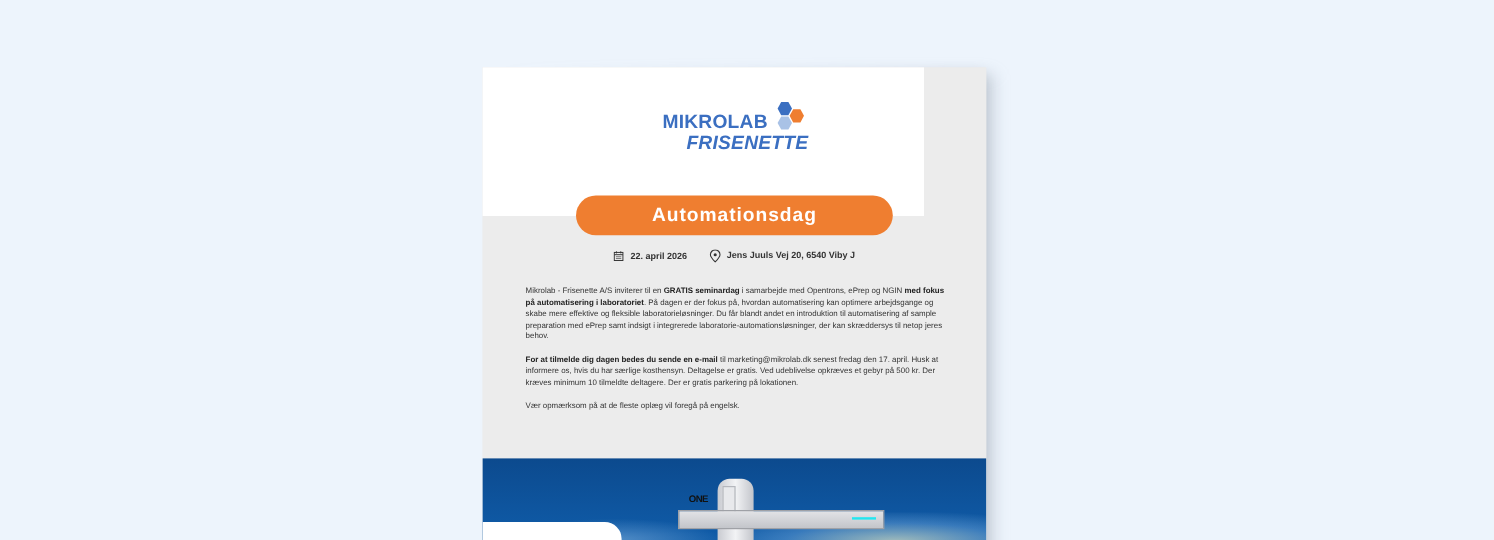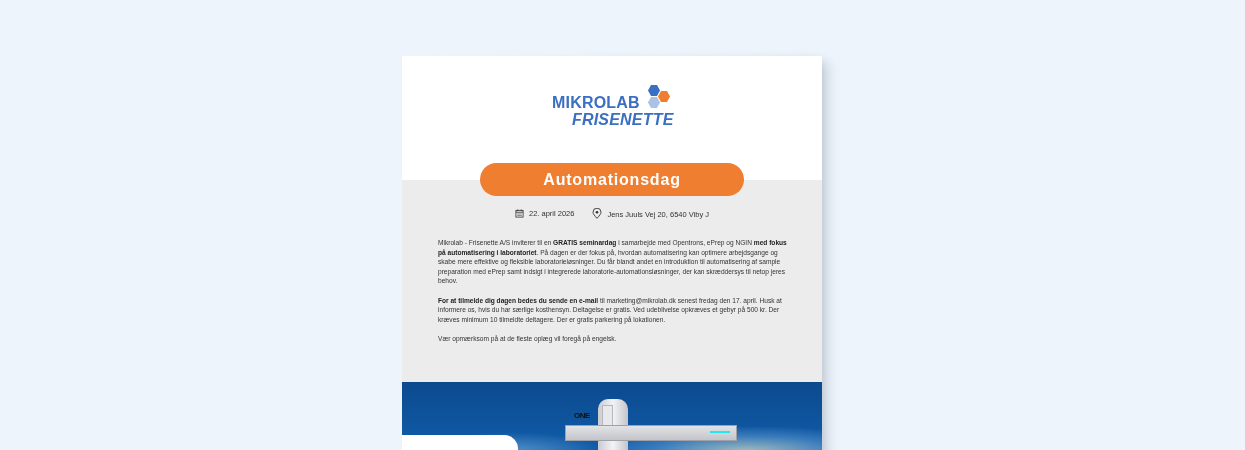--- a/index.html
+++ b/index.html
@@ -12,21 +12,21 @@
     .doc-shadow {
       position: absolute; left: 412px; top: 62px; width: 420px; height: 420px;
       background: linear-gradient(90deg, rgba(120,130,145,0.0) 0%, rgba(120,130,145,0.55) 96%, rgba(120,130,145,0.0) 100%);
       filter: blur(6px);
     }
     .doc {
       position: absolute; left: 402px; top: 56px; width: 420px; height: 420px;
       background: #ececec; overflow: hidden;
     }
     .doc-header {
-      position: absolute; left: 0; top: 0; width: 420px; height: 124px;
+      position: absolute; left: 0; top: 0; width: 368px; height: 124px;
       background: #ffffff;
     }
     .logo {
       position: absolute; left: 150px; top: 28px; width: 120px; height: 50px;
     }
     .logo-text {
       position: absolute; left: 0; top: 10px;
       color: #3b6fc1; font-weight: bold; font-size: 16px; line-height: 17px;
       letter-spacing: 0.2px;
     }
@@ -37,21 +37,21 @@
       position: absolute; left: 78px; top: 107px; width: 264px; height: 33px;
       background: #ef7e30; border-radius: 17px;
       color: #ffffff; font-weight: bold; font-size: 16px; letter-spacing: 0.8px;
       display: flex; align-items: center; justify-content: center;
     }
     .meta {
       position: absolute; left: 0; top: 150px; width: 420px; height: 14px;
       display: flex; justify-content: center; align-items: center; gap: 18px;
       font-size: 7.5px; color: #333;
     }
-    .meta-item { display: flex; align-items: flex-end; gap: 5px; }
+    .meta-item { display: flex; align-items: flex-start; gap: 5px; font-weight: bold; }
     .meta-item svg { display: block; }
     .body-text {
       position: absolute; left: 36px; top: 182px; width: 350px;
       font-size: 6.6px; line-height: 9.6px; color: #333;
     }
     .body-text p { margin: 0 0 9.6px 0; }
     .body-text b { color: #222; }
     .hero {
       position: absolute; left: 0; top: 326px; width: 420px; height: 100px;
       background: linear-gradient(180deg, #0c4a8e 0%, #0f5aa6 60%, #1a67b2 100%);

